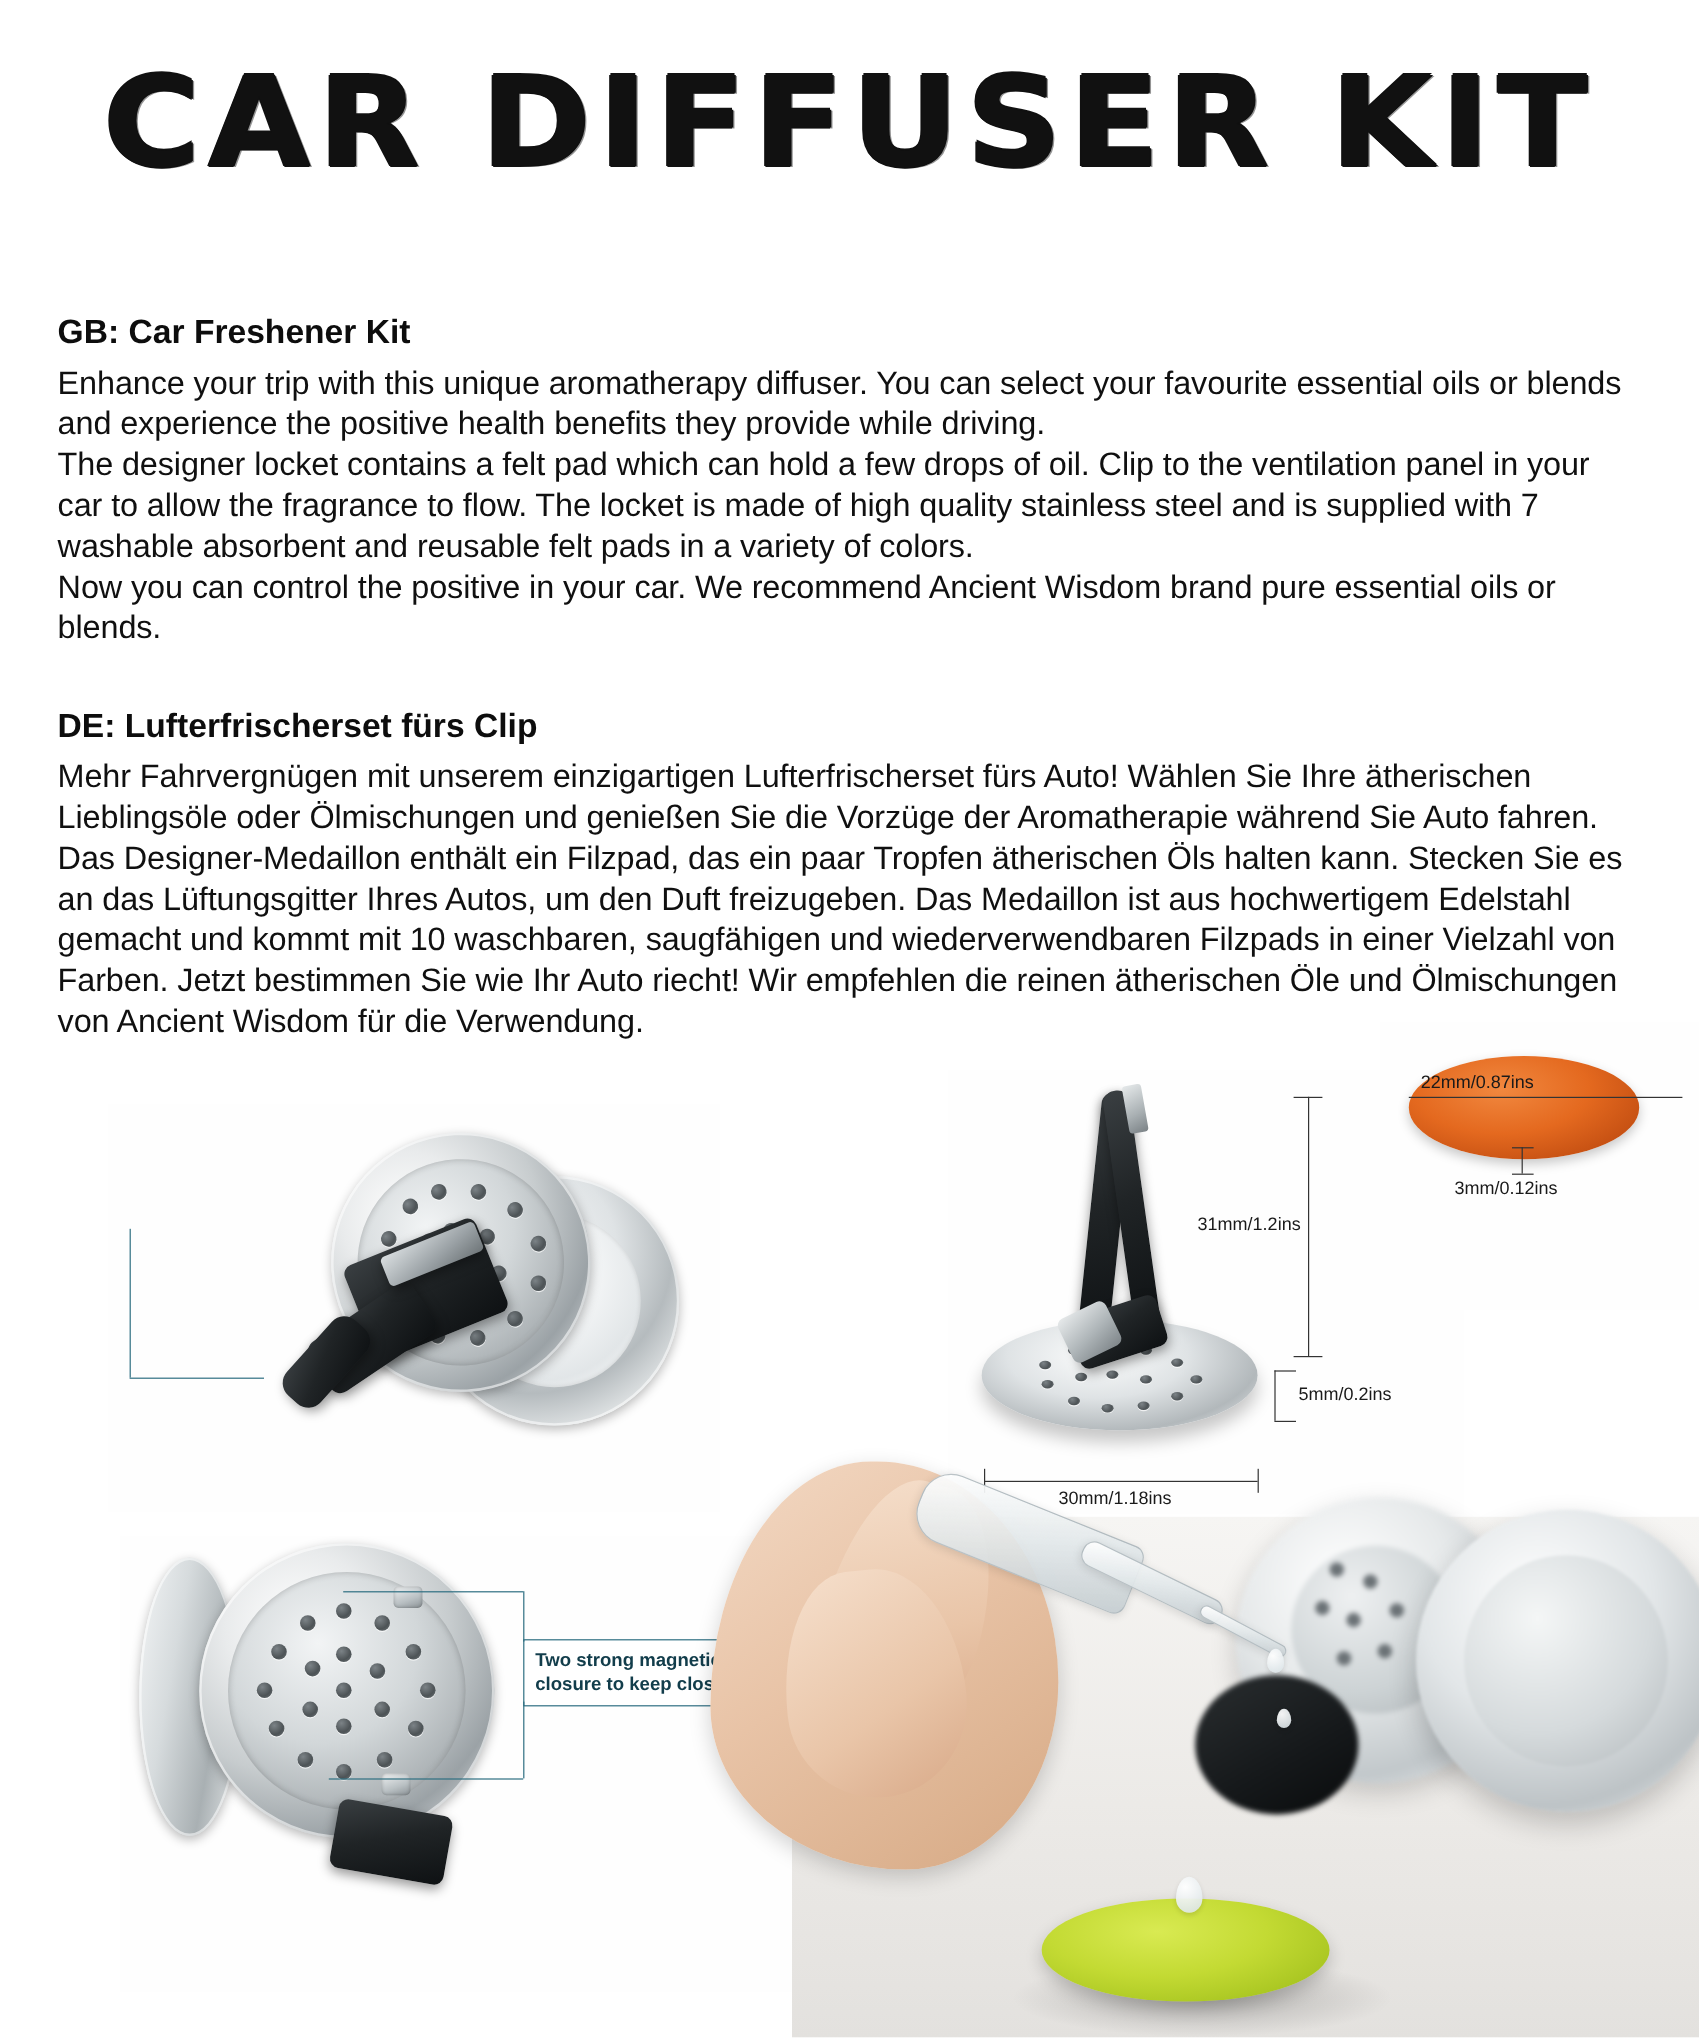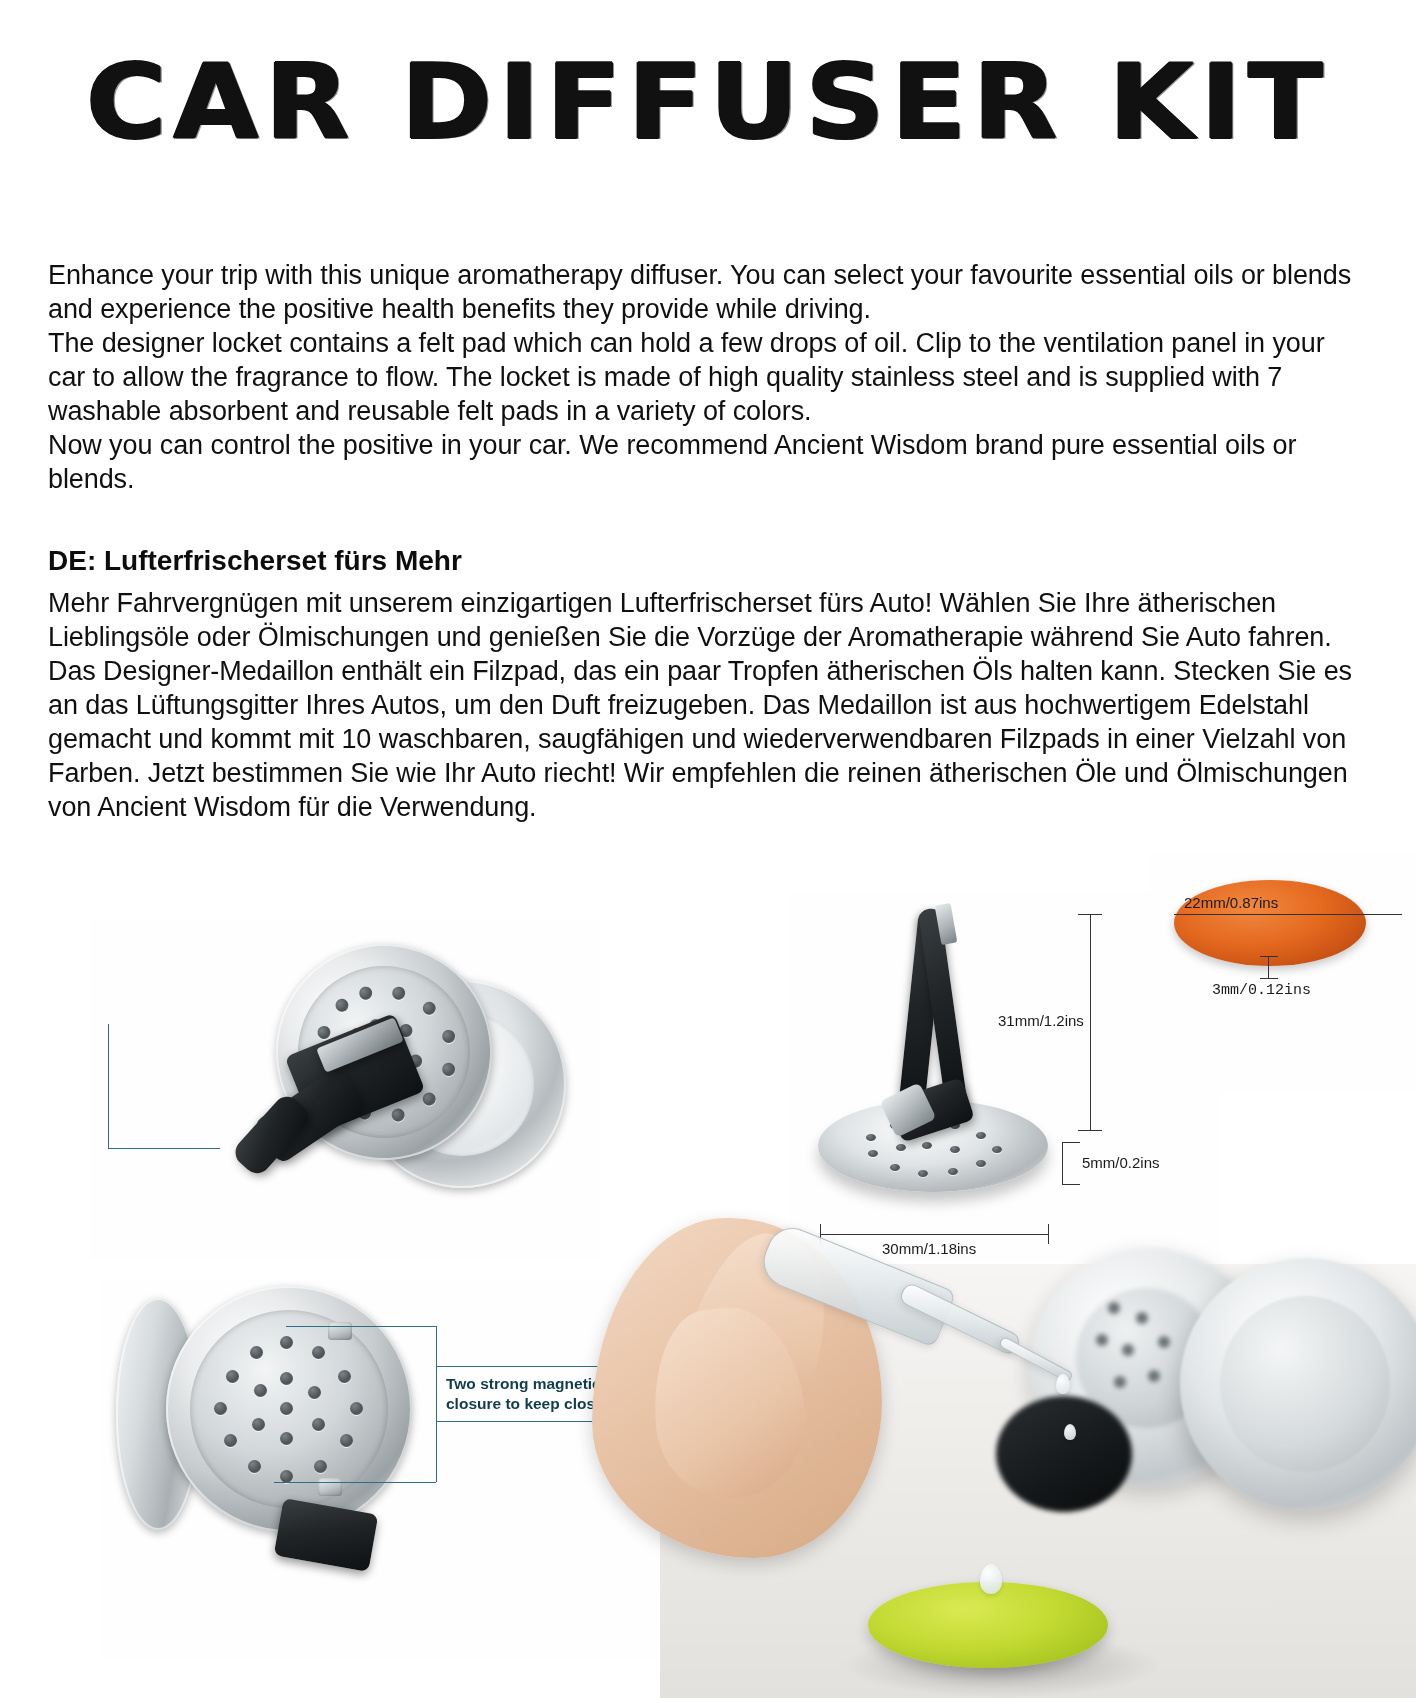--- a/index.html
+++ b/index.html
@@ -228,31 +228,32 @@
 </head>
 <body>
 
 <div class="title-wrap">
   <span class="title">CAR DIFFUSER KIT</span>
 </div>
 
 <div class="content">
 
   <div>
+    <div class="sec-heading">GB: Car Freshener Kit</div>
     <div class="sec-body">
       <p>Enhance your trip with this unique aromatherapy diffuser. You can select your favourite essential oils or blends and experience the positive health benefits they provide while driving.</p>
       <p>The designer locket contains a felt pad which can hold a few drops of oil. Clip to the ventilation panel in your car to allow the fragrance to flow. The locket is made of high quality stainless steel and is supplied with 7 washable absorbent and reusable felt pads in a variety of colors.</p>
       <p>Now you can control the positive in your car. We recommend Ancient Wisdom brand pure essential oils or blends.</p>
     </div>
   </div>
 
   <div class="gap"></div>
 
   <div>
-    <div class="sec-heading">DE: Lufterfrischerset fürs Mehr</div>
+    <div class="sec-heading">DE: Lufterfrischerset fürs Clip</div>
     <div class="sec-body">
       <p>Mehr Fahrvergnügen mit unserem einzigartigen Lufterfrischerset fürs Auto! Wählen Sie Ihre ätherischen Lieblingsöle oder Ölmischungen und genießen Sie die Vorzüge der Aromatherapie während Sie Auto fahren. Das Designer-Medaillon enthält ein Filzpad, das ein paar Tropfen ätherischen Öls halten kann. Stecken Sie es an das Lüftungsgitter Ihres Autos, um den Duft freizugeben. Das Medaillon ist aus hochwertigem Edelstahl gemacht und kommt mit 10 waschbaren, saugfähigen und wiederverwendbaren Filzpads in einer Vielzahl von Farben. Jetzt bestimmen Sie wie Ihr Auto riecht! Wir empfehlen die reinen ätherischen Öle und Ölmischungen von Ancient Wisdom für die Verwendung.</p>
     </div>
   </div>
 
 </div>
 
 <div class="figures">
 
   <div class="photo" style="left:90px; top:40px; width:510px; height:340px;">
@@ -345,21 +346,21 @@
     <div class="dim-label" style="left:92px; top:348px;">30mm/1.18ins</div>
   </div>
 
   <div class="photo" style="left:1150px; top:-28px; width:266px; height:240px;">
     <div class="pad pad-orange" style="left:24px; top:28px; width:192px; height:86px;"></div>
     <div class="dim-h" style="left:24px; top:62px; width:228px; border-top:1.2px solid #333;"></div>
     <div class="dim-label" style="left:34px; top:42px;">22mm/0.87ins</div>
     <div class="tick-v" style="left:118px; top:104px; height:22px;"></div>
     <div class="tick-h" style="left:110px; top:104px; width:18px;"></div>
     <div class="tick-h" style="left:110px; top:126px; width:18px;"></div>
-    <div class="dim-label" style="left:62px; top:130px;font-family:Liberation Mono, monospace;">3mm/0.12ins</div>
+    <div class="dim-label" style="left:62px; top:130px;">3mm/0.12ins</div>
   </div>
 
   <div class="photo" style="left:100px; top:400px; width:560px; height:380px;">
 
     <div class="disc" style="left:16px; top:18px; width:84px; height:232px; border-radius:50% / 50%;
                 background:linear-gradient(100deg,#f3f5f6 0%, #d6dbdd 35%, #a9b0b3 70%, #e8ebec 100%);"></div>
 
     <div class="disc" style="left:66px; top:6px; width:246px; height:246px;">
       <div class="disc-inner" style="left:24px; top:24px; width:198px; height:198px;"></div>
       <div class="holes" style="left:46px; top:46px; width:156px; height:156px;">

